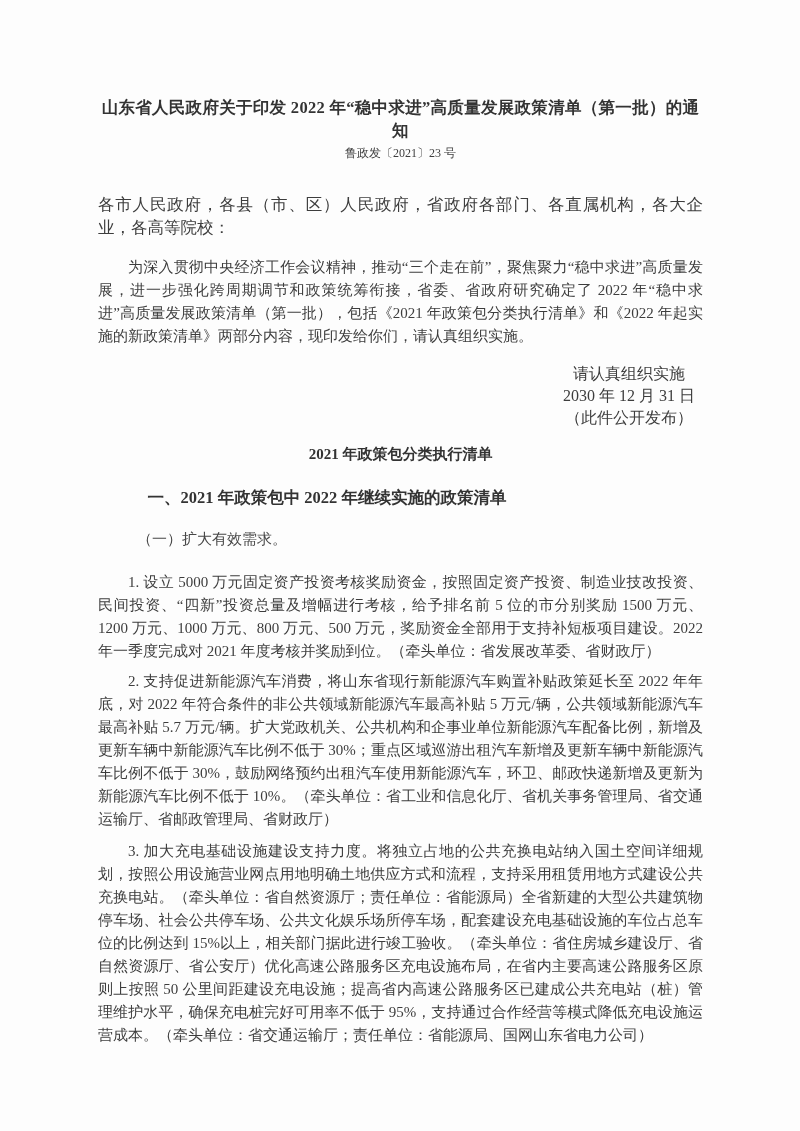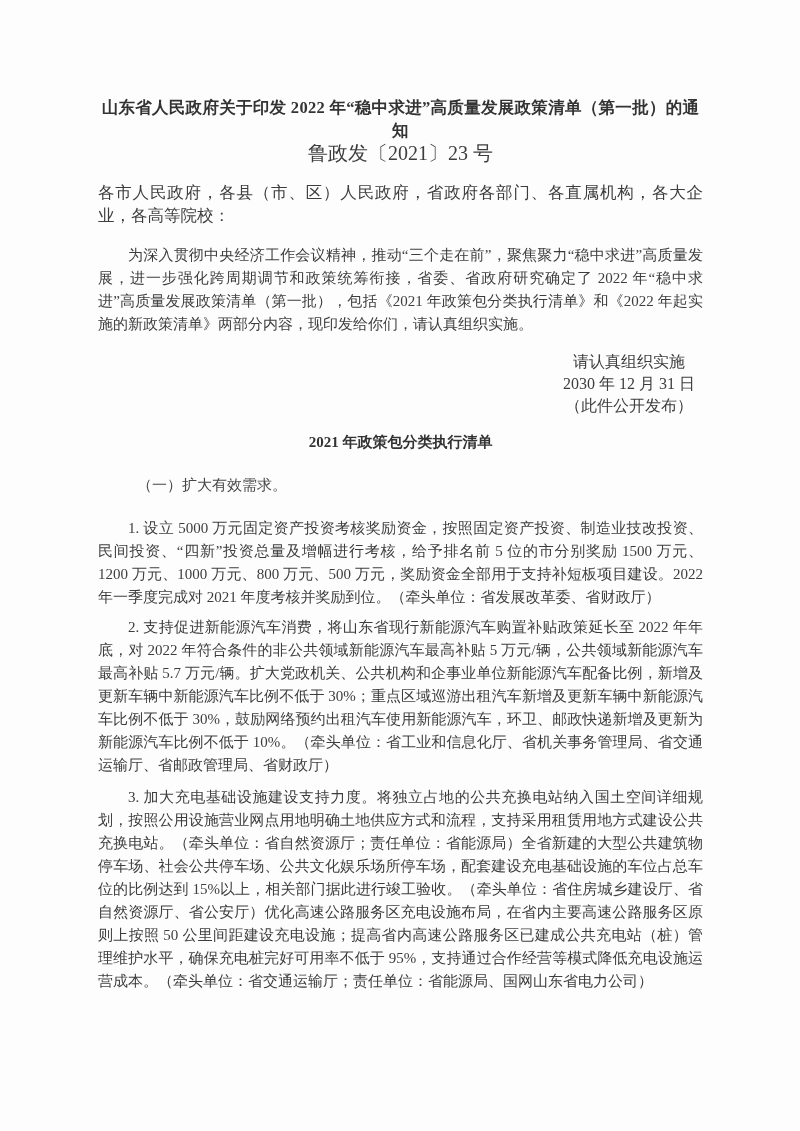--- a/index.html
+++ b/index.html
@@ -22,25 +22,25 @@
   .doc-title {
     font-size: 16.5px;
     line-height: 23px;
     font-weight: 700;
     color: #333333;
     text-align: center;
     margin: 0;
     letter-spacing: 0.3px;
   }
   .doc-number {
-    font-size: 20px;
+    font-size: 12px;
     line-height: 23px;
     text-align: center;
     color: #3d3d3d;
-    margin: 0 0 16px 0;
+    margin: 0 0 28px 0;
   }
   .salutation {
     font-size: 16.5px;
     line-height: 23px;
     text-align: justify;
     margin: 0 0 17px 0;
   }
   .para {
     font-size: 15px;
     line-height: 23px;
@@ -97,20 +97,21 @@
   <p class="para indent-2 intro">为深入贯彻中央经济工作会议精神，推动“三个走在前”，聚焦聚力“稳中求进”高质量发展，进一步强化跨周期调节和政策统筹衔接，省委、省政府研究确定了 2022 年“稳中求进”高质量发展政策清单（第一批），包括《2021 年政策包分类执行清单》和《2022 年起实施的新政策清单》两部分内容，现印发给你们，请认真组织实施。</p>
 
   <div class="signature">
     <div>请认真组织实施</div>
     <div>2030 年 12 月 31 日</div>
     <div>（此件公开发布）</div>
   </div>
 
   <h2 class="list-title">2021 年政策包分类执行清单</h2>
 
+  <h3 class="section-heading indent-3">一、2021 年政策包中 2022 年继续实施的政策清单</h3>
 
   <p class="para indent-sub subsection-heading">（一）扩大有效需求。</p>
 
   <p class="para indent-2 policy-item-1">1. 设立 5000 万元固定资产投资考核奖励资金，按照固定资产投资、制造业技改投资、民间投资、“四新”投资总量及增幅进行考核，给予排名前 5 位的市分别奖励 1500 万元、1200 万元、1000 万元、800 万元、500 万元，奖励资金全部用于支持补短板项目建设。2022 年一季度完成对 2021 年度考核并奖励到位。（牵头单位：省发展改革委、省财政厅）</p>
 
   <p class="para indent-2 policy-item-2">2. 支持促进新能源汽车消费，将山东省现行新能源汽车购置补贴政策延长至 2022 年年底，对 2022 年符合条件的非公共领域新能源汽车最高补贴 5 万元/辆，公共领域新能源汽车最高补贴 5.7 万元/辆。扩大党政机关、公共机构和企事业单位新能源汽车配备比例，新增及更新车辆中新能源汽车比例不低于 30%；重点区域巡游出租汽车新增及更新车辆中新能源汽车比例不低于 30%，鼓励网络预约出租汽车使用新能源汽车，环卫、邮政快递新增及更新为新能源汽车比例不低于 10%。（牵头单位：省工业和信息化厅、省机关事务管理局、省交通运输厅、省邮政管理局、省财政厅）</p>
 
   <p class="para indent-2 policy-item-3">3. 加大充电基础设施建设支持力度。将独立占地的公共充换电站纳入国土空间详细规划，按照公用设施营业网点用地明确土地供应方式和流程，支持采用租赁用地方式建设公共充换电站。（牵头单位：省自然资源厅；责任单位：省能源局）全省新建的大型公共建筑物停车场、社会公共停车场、公共文化娱乐场所停车场，配套建设充电基础设施的车位占总车位的比例达到 15%以上，相关部门据此进行竣工验收。（牵头单位：省住房城乡建设厅、省自然资源厅、省公安厅）优化高速公路服务区充电设施布局，在省内主要高速公路服务区原则上按照 50 公里间距建设充电设施；提高省内高速公路服务区已建成公共充电站（桩）管理维护水平，确保充电桩完好可用率不低于 95%，支持通过合作经营等模式降低充电设施运营成本。（牵头单位：省交通运输厅；责任单位：省能源局、国网山东省电力公司）</p>
 
 </div>

